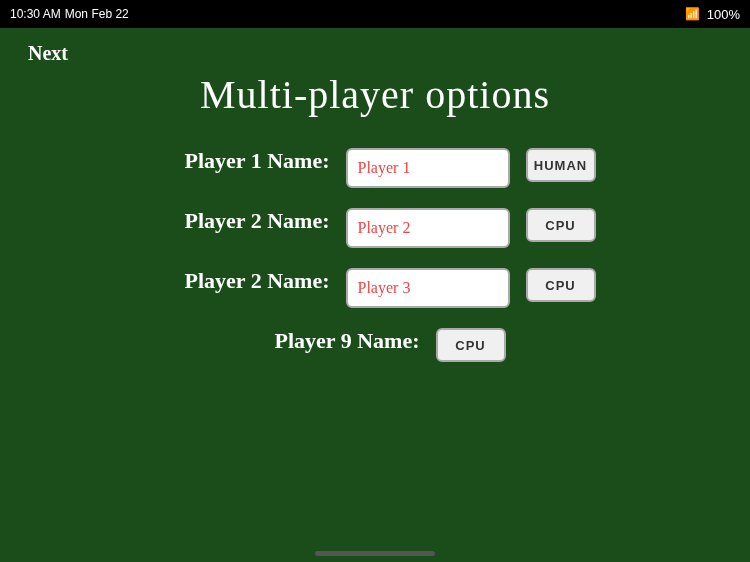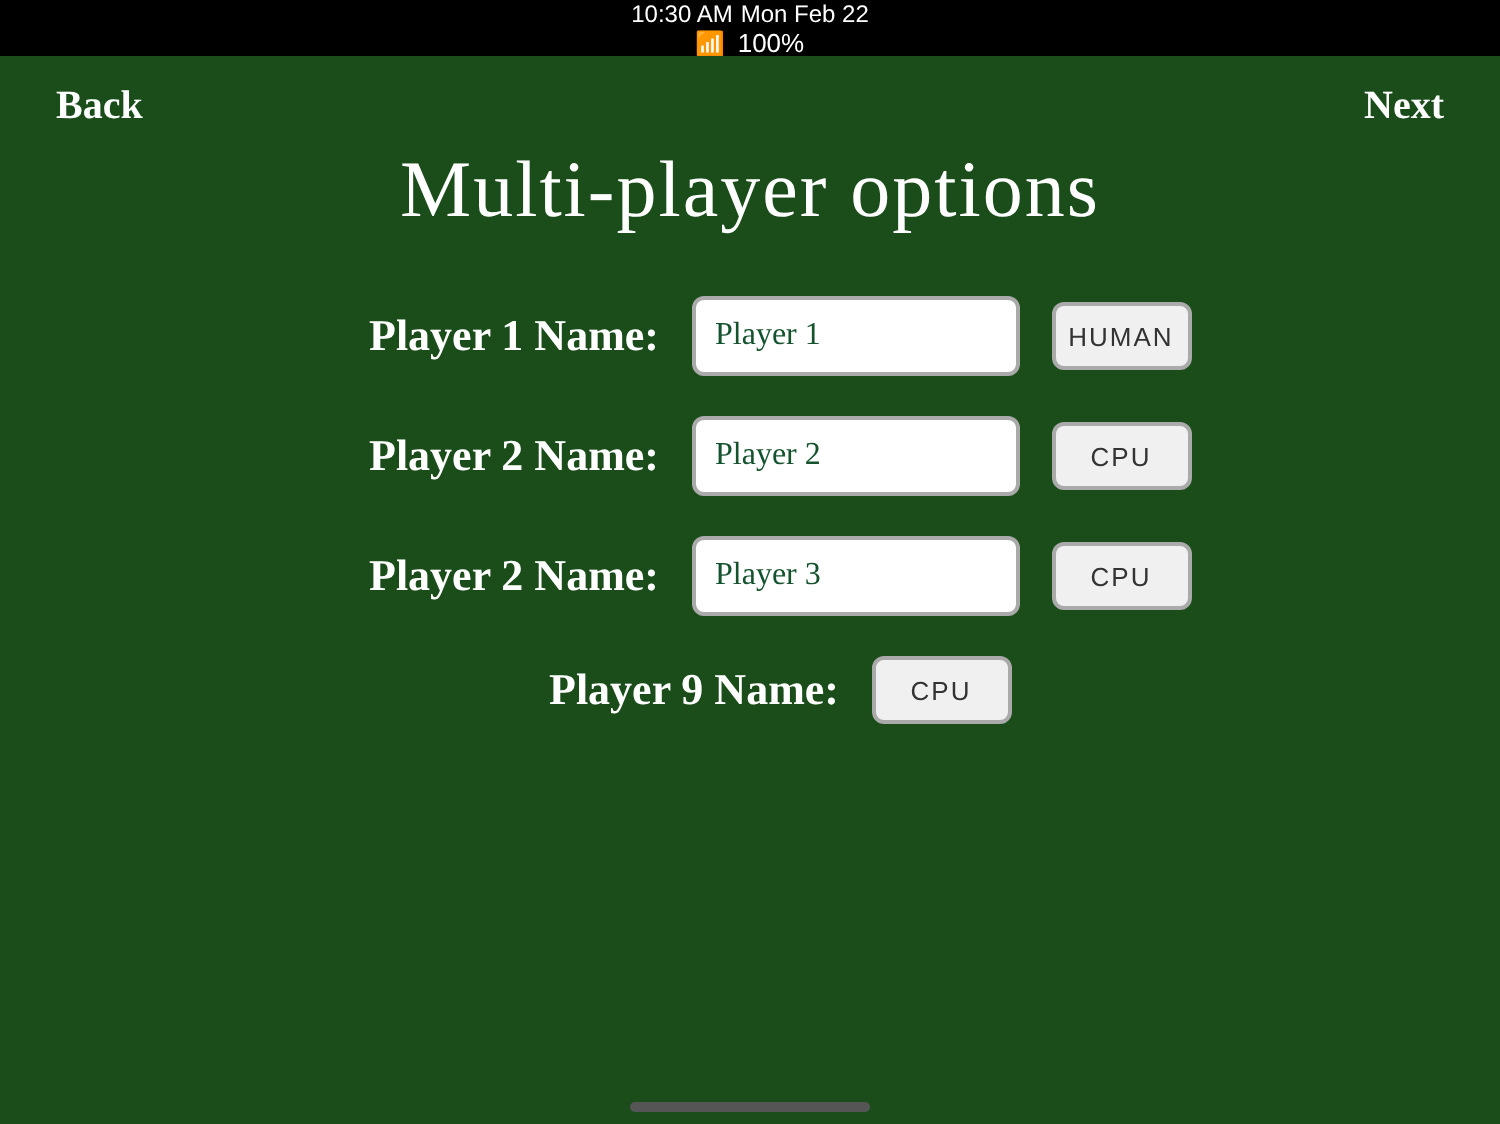--- a/index.html
+++ b/index.html
@@ -18,21 +18,20 @@
       width: 100%;
       height: 28px;
       background-color: #000;
       display: flex;
       align-items: center;
       justify-content: space-between;
       padding: 0 10px;
       color: #fff;
       font-size: 12px;
       font-family: 'Helvetica Neue', sans-serif;
-      flex-direction: column;
     }
 
     .status-left {
       display: flex;
       align-items: center;
       gap: 4px;
     }
 
     .status-right {
       display: flex;
@@ -88,21 +87,20 @@
     .players-container {
       display: flex;
       flex-direction: column;
       gap: 20px;
       width: 100%;
       align-items: center;
     }
 
     .player-row {
       display: flex;
-      align-items: center;
       gap: 16px;
     }
 
     .player-label {
       color: #ffffff;
       font-size: 22px;
       font-family: 'Georgia', serif;
       font-weight: bold;
       width: 175px;
       text-align: right;
@@ -110,33 +108,33 @@
 
     .player-input {
       width: 164px;
       height: 40px;
       background-color: #ffffff;
       border: 2px solid #aaaaaa;
       border-radius: 6px;
       padding: 4px 10px;
       font-size: 16px;
       font-family: 'Georgia', serif;
-      color: #14532d;
+      color: #ef4444;
       outline: none;
     }
 
     .player-type-button {
       width: 70px;
       height: 34px;
       background-color: #f0f0f0;
       border: 2px solid #aaaaaa;
       border-radius: 6px;
       font-size: 13px;
       font-family: 'Helvetica Neue', sans-serif;
-      font-weight: normal;
+      font-weight: bold;
       color: #333;
       cursor: pointer;
       text-align: center;
       letter-spacing: 1px;
     }
 
     
     .bottom-indicator {
       position: absolute;
       bottom: 6px;
@@ -169,21 +167,20 @@
   </div>
   <div class="status-right">
     <span class="wifi-icon">📶</span>
     <span class="battery">100%</span>
   </div>
 </div>
 
 <div class="main-content">
 
   <div class="nav-bar">
-    <button class="nav-button">Back</button>
     <button class="nav-button">Next</button>
   </div>
 
   <div class="page-title">Multi-player options</div>
 
   <div class="players-container" id="players-container">
 
   <div class="player-row">
         <div class="player-label">Player 1 Name:</div>
         <input type="text" class="player-input" placeholder="Player 1" value="Player 1" style="">

